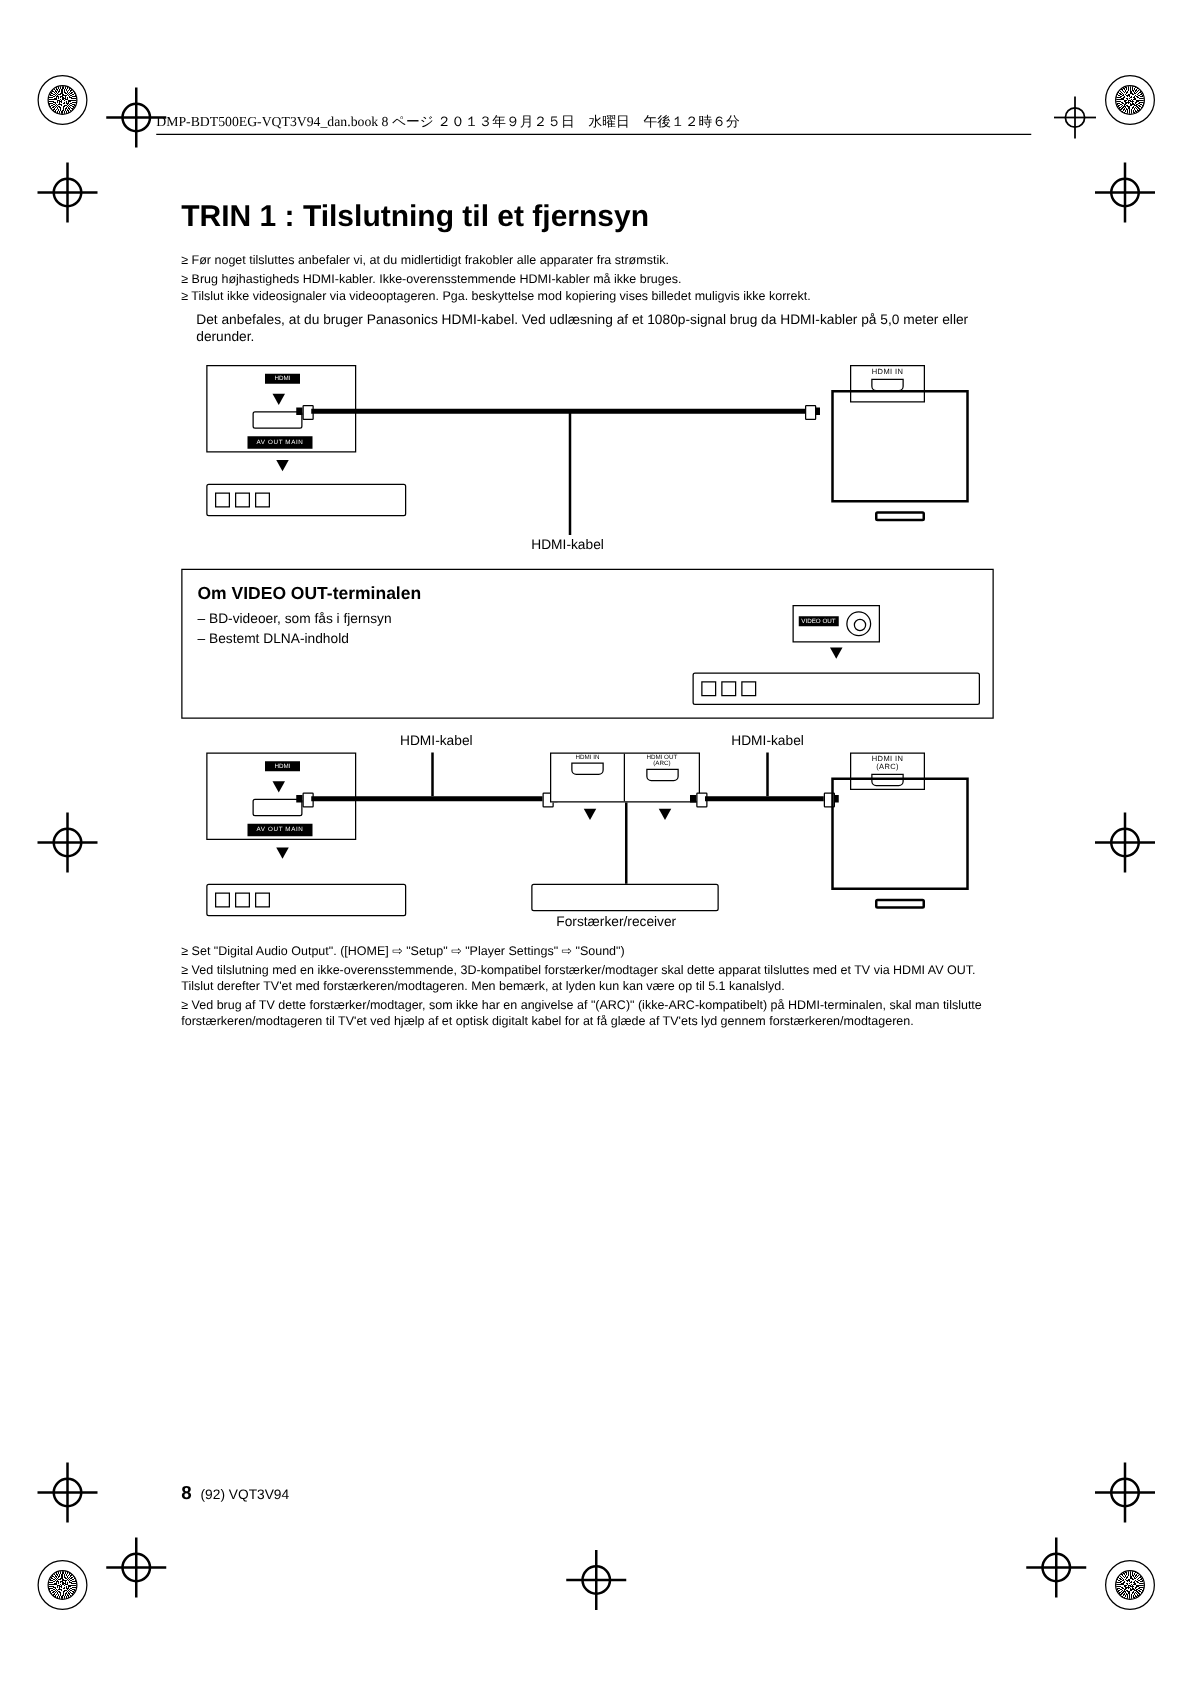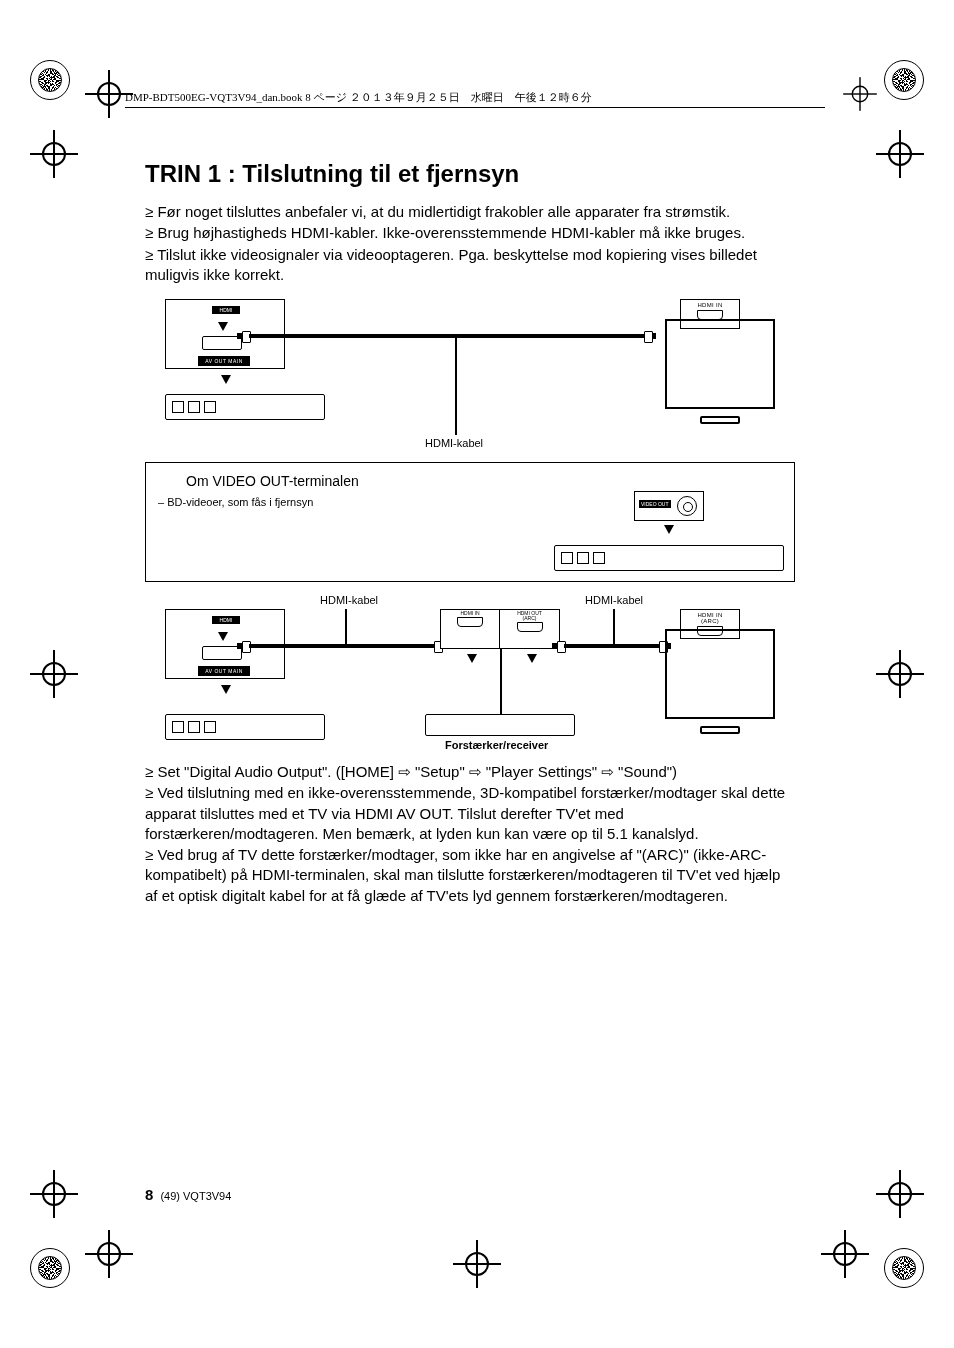--- a/index.html
+++ b/index.html
@@ -27,21 +27,21 @@
     padding-bottom: 2px;
     font-family: "MS Mincho", serif;
   }
   h1 {
     font-size: 24px;
     font-weight: bold;
     margin-bottom: 14px;
   }
   .bullets {
     list-style: none;
-    font-size: 15px;
+    font-size: 10px;
     line-height: 1.35;
   }
   .bullets li::before { content: "≥ "; }
   .bullets li { margin-bottom: 1px; }
   .indent {
     font-size: 11px;
     line-height: 1.35;
     margin-left: 12px;
     margin-top: 4px;
   }
@@ -118,21 +118,21 @@
     position:absolute; font-size:11px;
   }
   .box1 {
     margin-top: 28px;
     border: 1.5px solid #000;
     padding: 10px 12px 6px 12px;
     position: relative;
     min-height: 120px;
   }
   .box1 h2 {
-    font-size: 14px; font-weight:normal; margin-bottom:6px;margin-left:28px;
+    font-size: 14px; font-weight:bold; margin-bottom:6px;
   }
   .box1 p { font-size:11px; line-height:1.35; width:360px; }
   .dash-list { list-style:none; font-size:11px; line-height:1.4; margin-top:2px;}
   .dash-list li::before { content:"– "; }
   .mini-dev {
     position:absolute; right:10px; bottom:10px;
     width:230px; height:80px;
   }
   .vo-box {
     position:absolute; left:80px; top:0; width:70px; height:30px;
@@ -242,20 +242,21 @@
 
 <div class="page">
 
   <h1>TRIN 1 :   Tilslutning til et fjernsyn</h1>
 
   <ul class="bullets">
     <li>Før noget tilsluttes anbefaler vi, at du midlertidigt frakobler alle apparater fra strømstik.</li>
     <li>Brug højhastigheds HDMI-kabler. Ikke-overensstemmende HDMI-kabler må ikke bruges.</li>
     <li>Tilslut ikke videosignaler via videooptageren. Pga. beskyttelse mod kopiering vises billedet muligvis ikke korrekt.</li>
   </ul>
+  <p class="indent">Det anbefales, at du bruger Panasonics HDMI-kabel. Ved udlæsning af et 1080p-signal brug da HDMI-kabler på 5,0 meter eller derunder.</p>
 
   <div class="diagram">
     <div class="player-box">
       <div class="outline-top">
         <div class="hdmi-small" style="left:46px; top:6px;">HDMI</div>
         <div class="arrow-down" style="left:52px; top:22px;"></div>
         <div style="position:absolute; left:36px; top:36px; width:40px; height:14px; border:1.5px solid #000; border-radius:2px;"></div>
         <div class="avout-label" style="left:32px; top:56px;">AV OUT   MAIN</div>
       </div>
       <div class="arrow-down" style="left:56px; top:76px;"></div>
@@ -283,20 +284,21 @@
 
     <div class="caption" style="left:280px; top:138px;">HDMI-kabel</div>
     <div style="position:absolute; left:310px; top:38px; width:1.5px; height:98px; background:#000;"></div>
   </div>
 
 
   <div class="box1">
     <h2>Om VIDEO OUT-terminalen</h2>
     <ul class="dash-list">
       <li>BD-videoer, som fås i fjernsyn</li>
+      <li>Bestemt DLNA-indhold</li>
     </ul>
     <div class="mini-dev">
       <div class="vo-box">
         <div class="vo-label">VIDEO OUT</div>
         <div class="vo-circ"></div>
       </div>
       <div class="arrow-down" style="left:110px; top:34px;"></div>
       <div class="bigplayer">
         <div class="small-jacks">
           <span></span>
@@ -341,21 +343,21 @@
       </div>
       <div style="position:absolute;right:0;top:0;width:50%;height:100%;">
         <div class="half" style="white-space:pre-line">HDMI OUT
 (ARC)</div>
         <div class="port"></div>
       </div>
     </div>
     <div class="arrow-down" style="left:322px; top:60px;"></div>
     <div class="arrow-down" style="left:382px; top:60px;"></div>
     <div class="amp-body"></div>
-    <div class="caption" style="left:300px; top:145px;font-weight:bold;">Forstærker/receiver</div>
+    <div class="caption" style="left:300px; top:145px;">Forstærker/receiver</div>
     <div style="position:absolute; left:355px; top:55px; width:1.5px; height:65px; background:#000;"></div>
 
     <div class="cable-end" style="left:407px; top:46px;"></div>
     <div class="cable" style="left:419px; top:50px; width:95px;"></div>
     <div class="cable-end rev" style="left:514px; top:46px;"></div>
     <div style="position:absolute; left:468px; top:15px; width:1.5px; height:35px; background:#000;"></div>
 
     <div class="tv" style="top:15px;">
       <div class="hdmi-in-box">
         <div class="t" style="white-space:pre-line">HDMI IN
@@ -370,14 +372,14 @@
   <ul class="bullets" style="margin-top:18px;">
     <li>Set "Digital Audio Output". ([HOME] ⇨ "Setup" ⇨ "Player Settings" ⇨ "Sound")</li>
     <li>Ved tilslutning med en ikke-overensstemmende, 3D-kompatibel forstærker/modtager skal dette apparat tilsluttes med et TV via HDMI AV OUT. Tilslut derefter TV'et med forstærkeren/modtageren. Men bemærk, at lyden kun kan være op til 5.1 kanalslyd.</li>
     <li>Ved brug af TV dette forstærker/modtager, som ikke har en angivelse af "(ARC)" (ikke-ARC-kompatibelt) på HDMI-terminalen, skal man tilslutte forstærkeren/modtageren til TV'et ved hjælp af et optisk digitalt kabel for at få glæde af TV'ets lyd gennem forstærkeren/modtageren.</li>
   </ul>
 
 </div>
 
 <div class="footer">
   <b>8</b>
-  <span>(49)  VQT3V94</span>
+  <span>(92)  VQT3V94</span>
 </div>
 
 </body></html>

